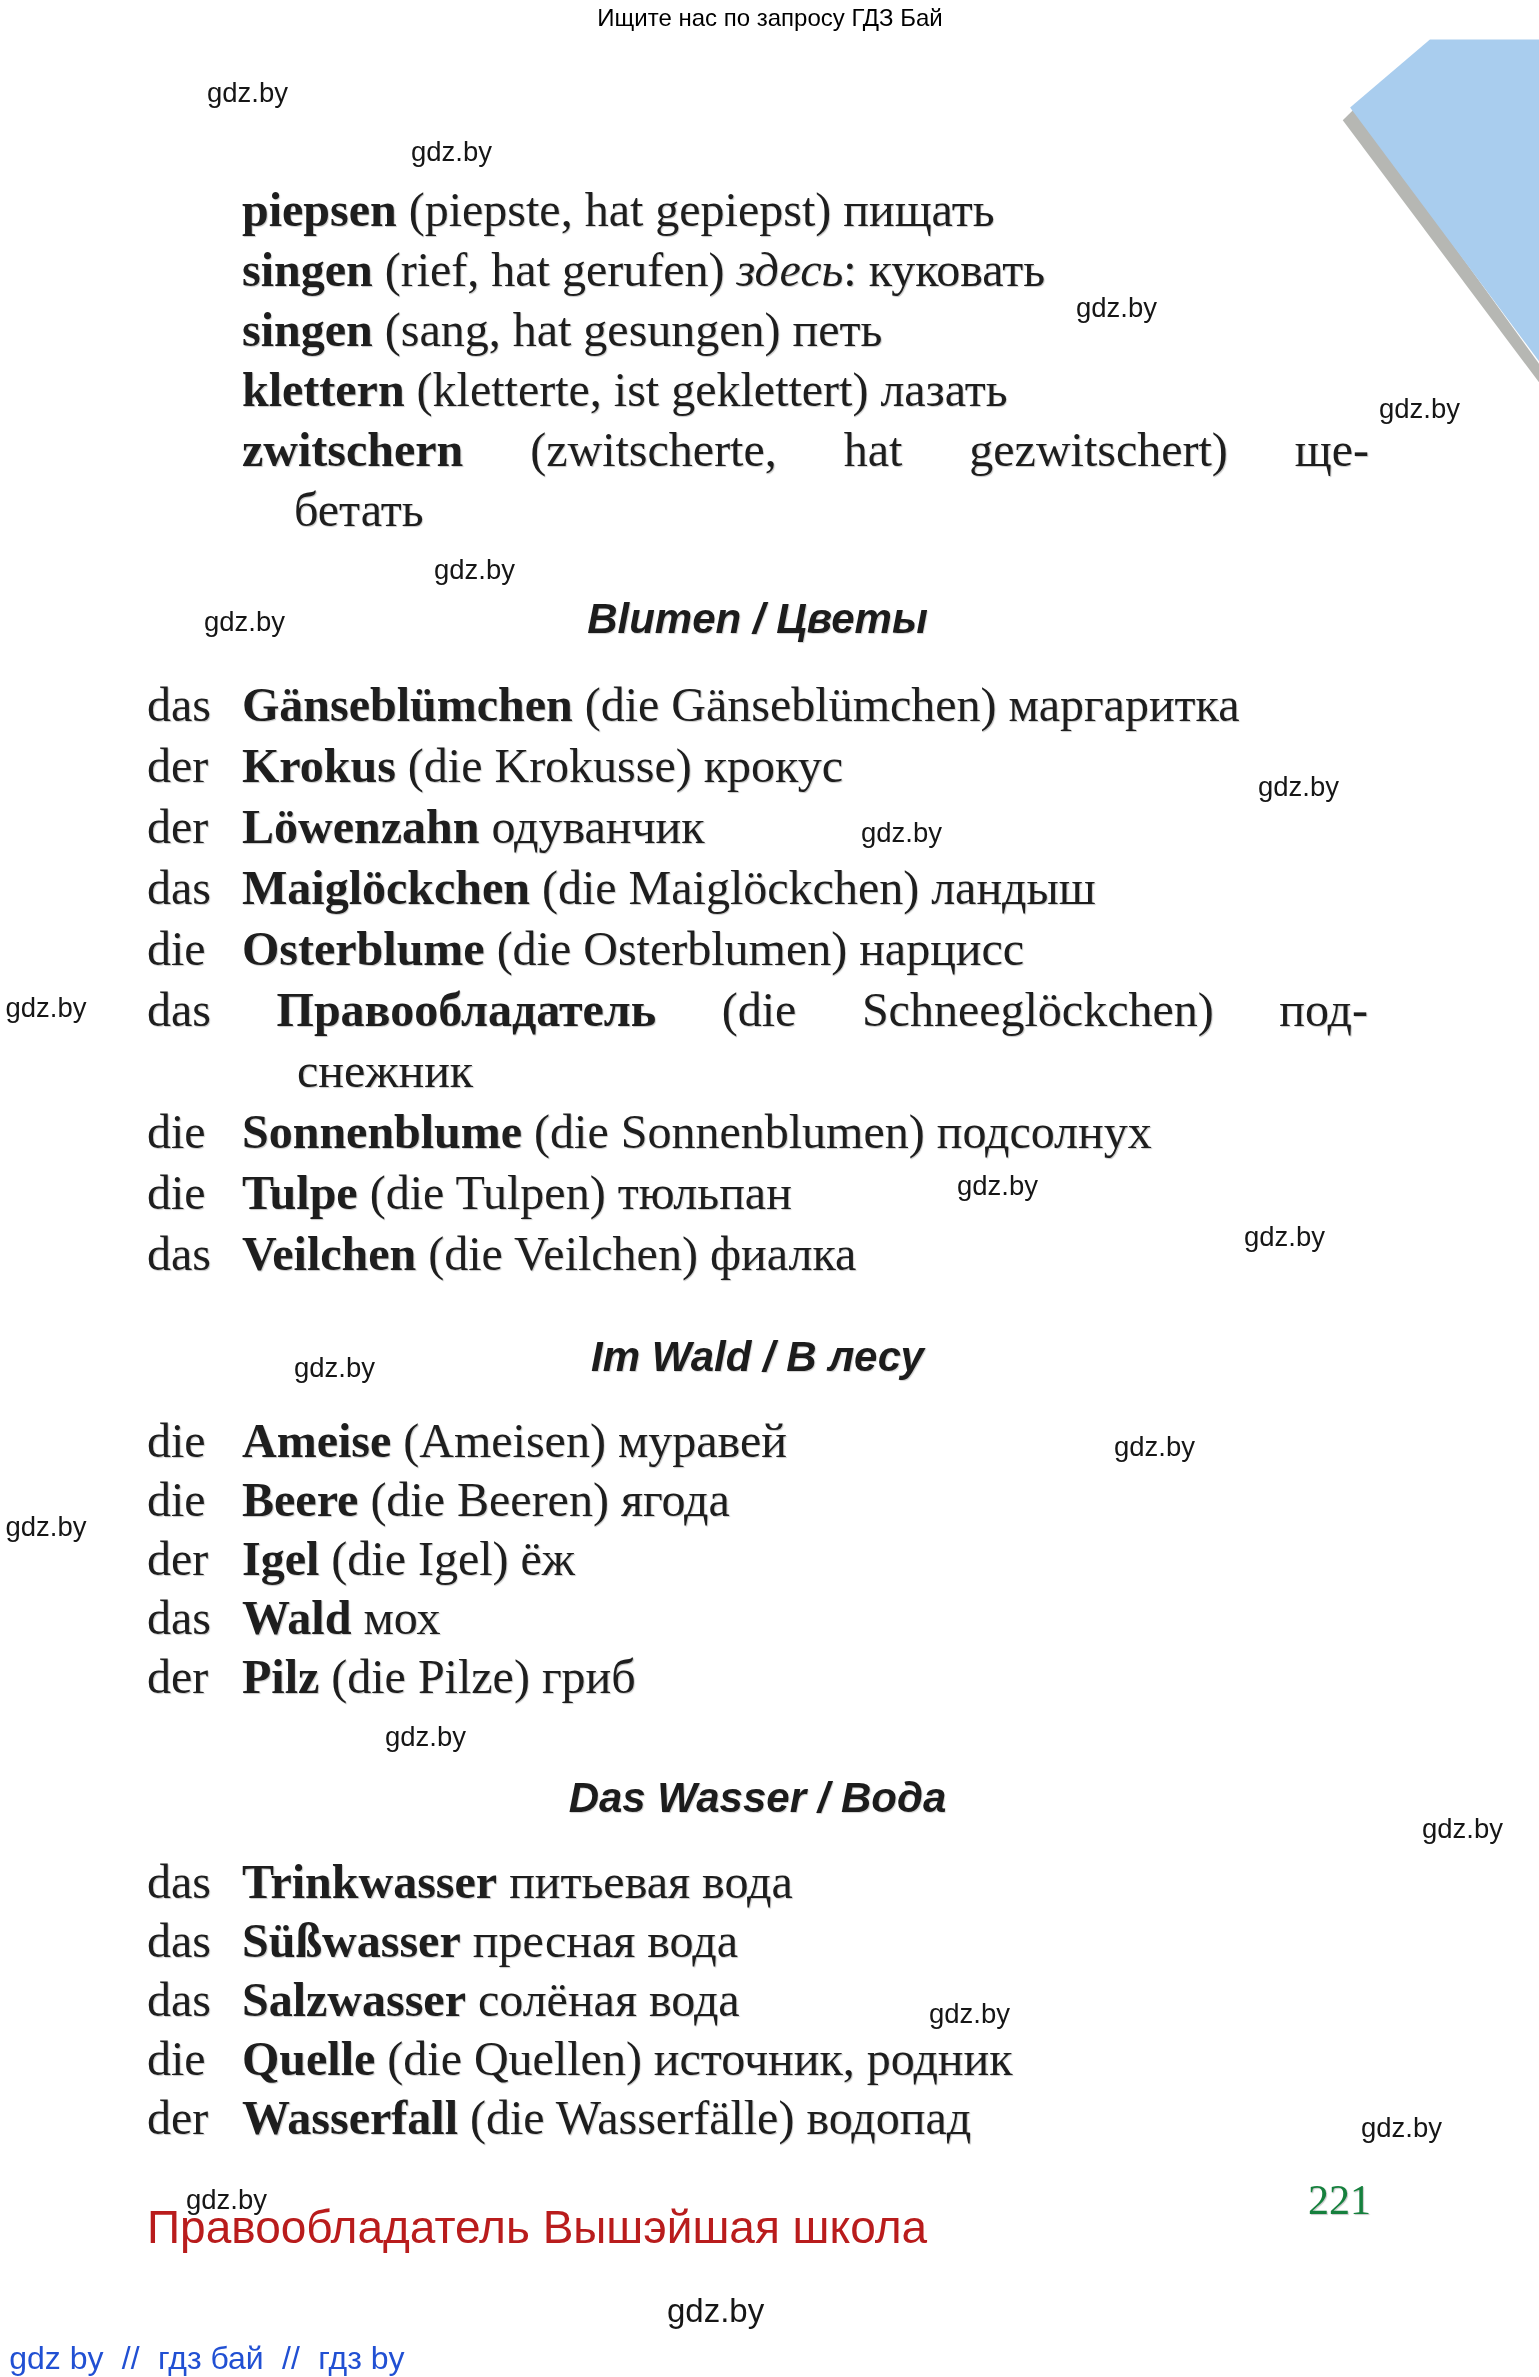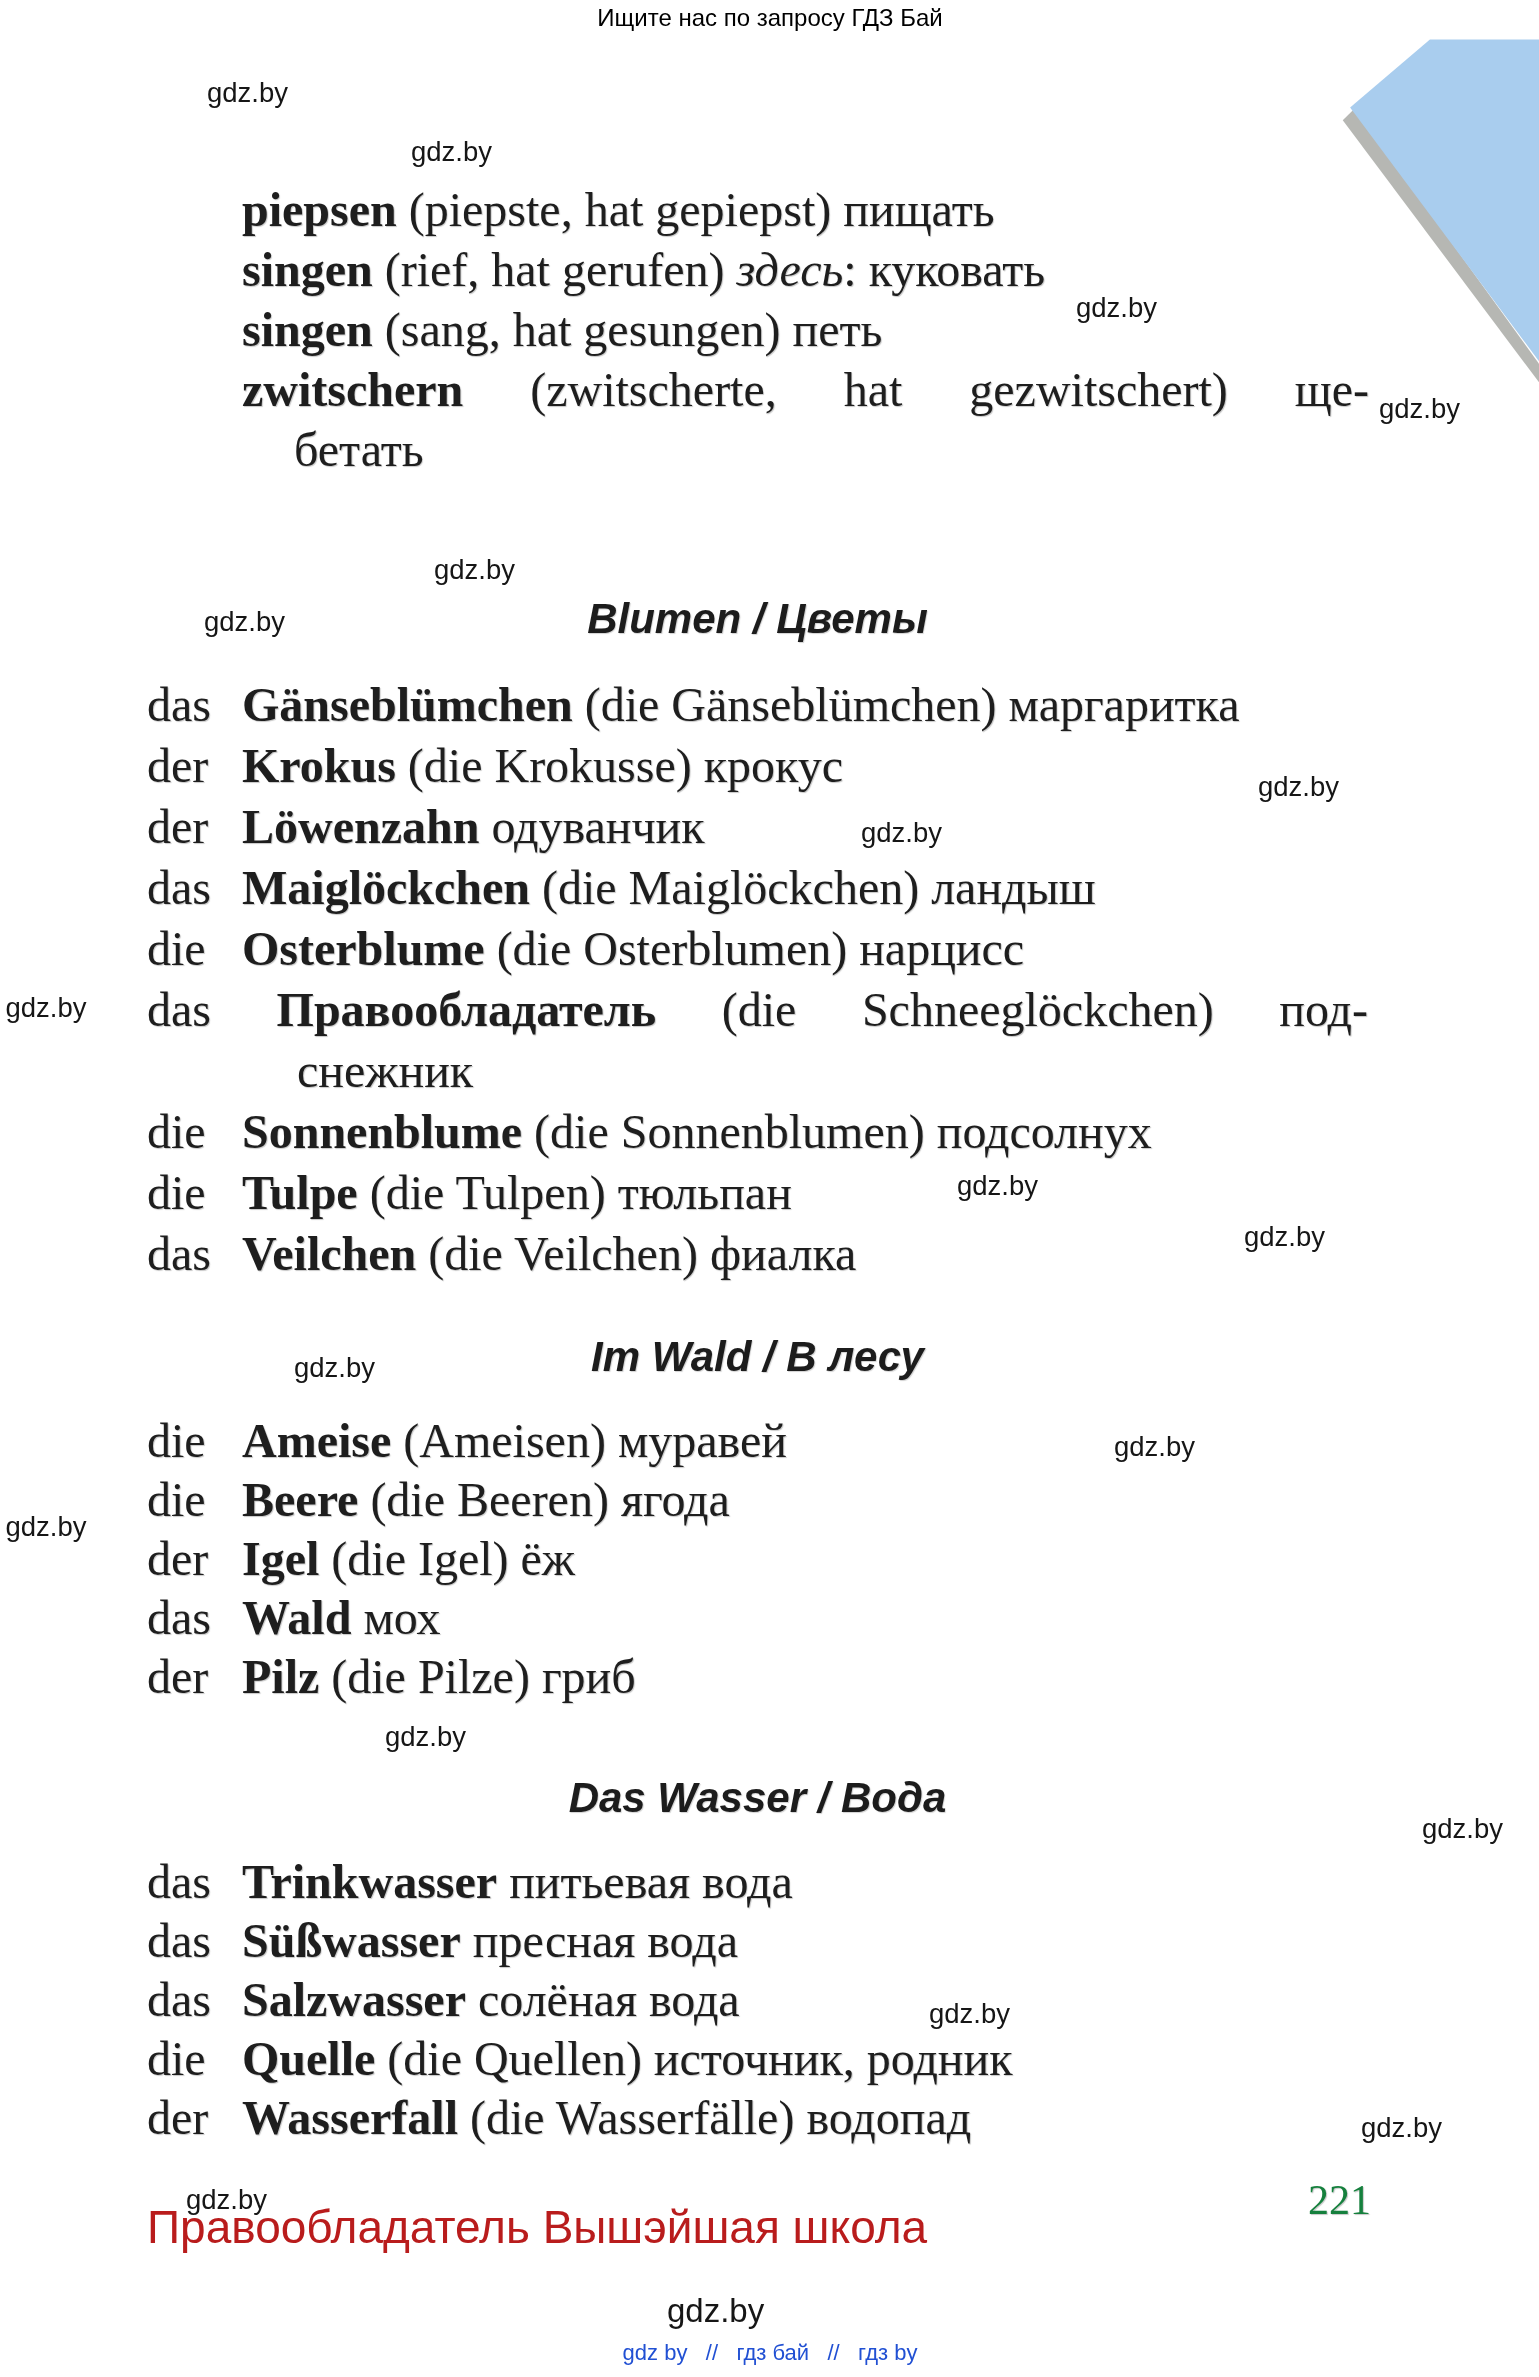--- a/index.html
+++ b/index.html
@@ -43,40 +43,41 @@
   .vlist .jrow{text-align:justify;text-align-last:justify;}
   .vlist .crow{padding-left:150px;}
   .vlist .cell{white-space:nowrap;}
 
   
   .copyright{position:absolute;left:147px;top:2200px;width:1245px;text-align:left;
              font-family:"Liberation Sans","DejaVu Sans",sans-serif;font-size:46px;color:#b91c1c;}
   .pagenum{position:absolute;left:1308px;top:2176px;font-size:42px;
            font-family:"Liberation Serif","DejaVu Serif",serif;color:#15803d;
            text-shadow:0.9px 0.9px 0.9px rgba(70,70,70,.30);}
-  .links{position:absolute;left:0;top:2340px;width:1540px;text-align:center;
-         font-family:"Liberation Sans","DejaVu Sans",sans-serif;font-size:22px;color:#2150d3;}
+  .links{position:absolute;left:0;top:2340px;width:1540px;text-align:left;
+         font-family:"Liberation Sans","DejaVu Sans",sans-serif;font-size:32px;color:#2150d3;}
   .links span{margin:0 9.2px;}
 </style>
 </head>
 <body>
 
 <div id="page">
 
   <div class="banner">Ищите нас по запросу ГДЗ Бай</div>
 
   <svg class="corner" viewBox="0 0 230 440" xmlns="http://www.w3.org/2000/svg">
     <polygon points="15,131 28,118 233,402 233,422" fill="#b6b7b3"></polygon>
     <polygon points="23,117 110,43 230,43 230,395" fill="#a9cdee"></polygon>
   </svg>
 
   <div class="verbs ser">
     <div class="tline"><b>piepsen</b><span> (piepste, hat gepiepst) пищать</span></div>
     <div class="tline"><b>singen</b><span> (rief, hat gerufen) </span><i>здесь</i><span>: куковать</span></div>
     <div class="tline"><b>singen</b><span> (sang, hat gesungen) петь</span></div>
+    <div class="tline"><b>klettern</b><span> (kletterte, ist geklettert) лазать</span></div>
     <div class="tline just"><b>zwitschern</b><span> (zwitscherte, hat gezwitschert) ще-</span></div>
     <div class="contline"><span>бетать</span></div>
   </div>
 
   <div class="sec-h" style="top:595px">Blumen / Цветы</div>
   <div class="vlist ser b66" style="top:674px">
     <div class="row">
         <span class="cell">das</span>
         <span class="cell"><b>Gänseblümchen</b><span> (die Gänseblümchen) маргаритка</span></span>
       </div>

